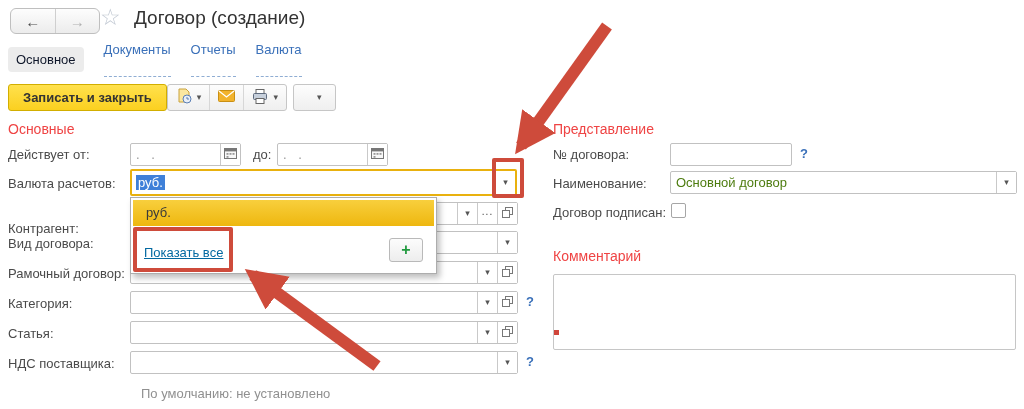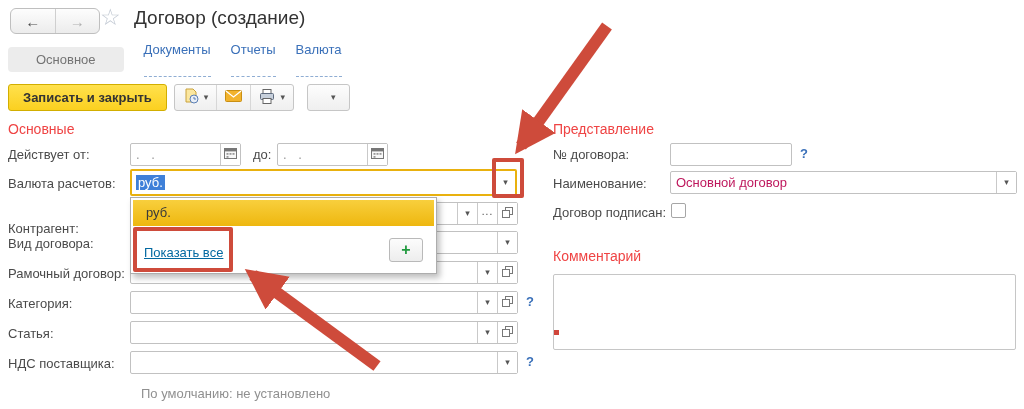--- a/index.html
+++ b/index.html
@@ -23,26 +23,26 @@
   .nav-btn { flex:1; display:flex; align-items:center; justify-content:center;
     font-size:15px; font-weight:bold; cursor:pointer; }
   .nav-btn.back { border-right:1px solid #cfcfcf; color:#4a4a4a; }
   .nav-btn.fwd { color:#b0b0b0; }
   .star { left:100px; top:4px; font-size:23px; color:#c2c9d3; }
   .page-title { left:134px; top:7px; font-size:19px; color:#333; }
 
   
   .tabs { left:8px; top:46px; height:27px; display:flex; align-items:center; gap:20px; }
   .tab-active {
-    background:#ececec; border-radius:4px; padding:5px 28px; color:#737373; cursor:default;text-align:center;
+    background:#ececec; border-radius:4px; padding:5px 8px; color:#0f172a; cursor:default;text-align:center;
   }
   .tab-link { color:#3a70b9; border-bottom:1px dashed #8fadd3; padding-bottom:19px; cursor:pointer; }
 
   
-  .toolbar { left:8px; top:84px; height:27px; display:flex; gap:7px; align-items:stretch; }
+  .toolbar { left:8px; top:84px; height:27px; display:flex; align-items:stretch; }
   .btn {
     border:1px solid #c6c6c6; border-radius:3px;
     background:linear-gradient(#fdfdfd,#efefef);
     padding:0 14px; display:flex; align-items:center; color:#3a3a3a; cursor:pointer;
   }
   .btn-yellow {
     background:linear-gradient(#ffe14d,#fbd020);
     border:1px solid #d2ae00; font-weight:bold; color:#333;
   }
   .icon-group {
@@ -318,21 +318,21 @@
 <div class="abs section-h" style="left:553px; top:121px">Представление</div>
 
 <div class="abs lbl lbl-r" style="top:143px">№ договора:</div>
 <div class="abs fld" style="left:670px; top:143px; width:122px">
   <div class="val"></div>
 </div>
 <div class="abs qmark" style="left:800px; top:146px">?</div>
 
 <div class="abs lbl lbl-r" style="top:172px">Наименование:</div>
 <div class="abs fld" style="left:670px; top:171px; width:347px">
-  <div class="val" style="color:#be185d">Основной договор</div>
+  <div class="val" style="color:#4d7c0f">Основной договор</div>
   <div class="fbtn">
     <span class="caret">▾</span>
     </div>
 </div>
 
 <div class="abs lbl lbl-r" style="top:201px">Договор подписан:</div>
 <div class="abs checkbox" style="left:671px; top:203px"></div>
 
 <div class="abs section-h" style="left:553px; top:248px">Комментарий</div>
 <div class="abs textarea" style="left:553px; top:274px; width:463px; height:76px"></div>

